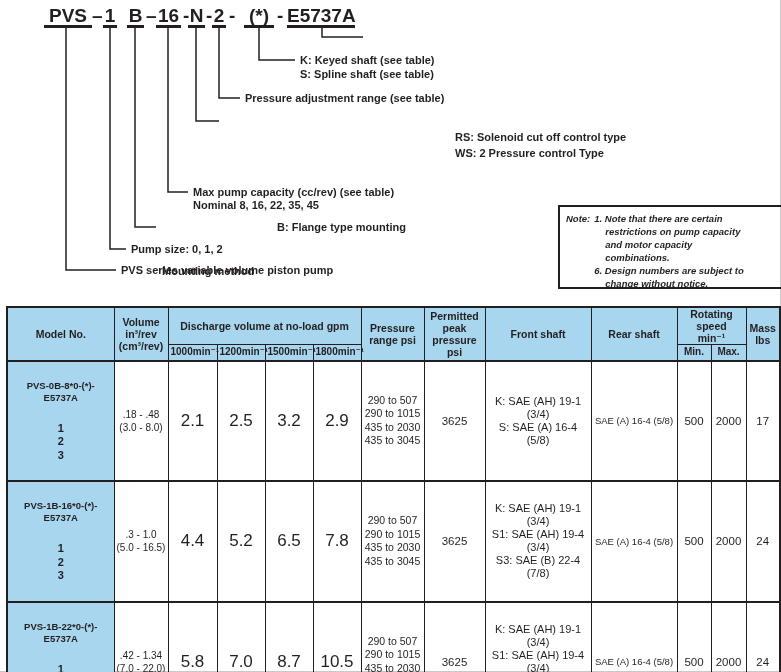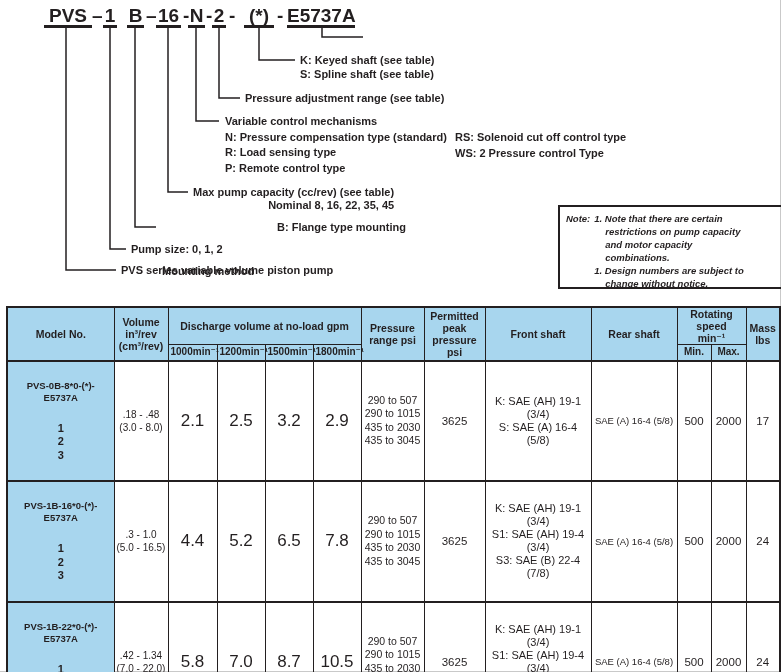--- a/index.html
+++ b/index.html
@@ -36,21 +36,21 @@
 
   .callout {
     position:absolute; font-size:11px; font-weight:bold;
     line-height:14px; white-space:pre-line;
   }
   .c-design      { left:368px; top:30px; }
   .c-shaft       { left:300px; top:53px; }
   .c-padj        { left:245px; top:91px; }
   .c-vcm         { left:225px; top:114px; line-height:15.5px; }
   .c-vcm-right   { left:455px; top:130px; line-height:15.5px; }
-  .c-max         { left:193px; top:186px; line-height:13px;text-align:right; }
+  .c-max         { left:193px; top:186px; line-height:13px; }
   .c-mount-label { left:162px; top:220px;margin-top:44px; }
   .c-mount-value { left:277px; top:220px; }
   .c-psize       { left:131px; top:242px; }
   .c-series      { left:121px; top:263px; }
 
   .note-box {
     position:absolute; left:558px; top:205px; width:232px; height:84px;
     border:2px solid #231f20; padding:5px 4px 4px 6px;
     display:flex; gap:4px;
     font-size:9.5px; font-weight:bold; line-height:13px;font-style:italic;
@@ -115,38 +115,34 @@
     <div class="sep s3">-</div>
     <div class="token t5">2</div>
     <div class="sep s4">-</div>
     <div class="token t6">(*)</div>
     <div class="sep s5">-</div>
     <div class="token t7">E5737A</div>
 
     <div class="callout c-shaft">K: Keyed shaft (see table)
 S: Spline shaft (see table)</div>
     <div class="callout c-padj">Pressure adjustment range (see table)</div>
-    <div class="callout c-vcm">Variable control mechanisms
-N: Pressure compensation type (standard)
-R: Load sensing type
-P: Remote control type</div>
     <div class="callout c-vcm-right">RS: Solenoid cut off control type
 WS: 2 Pressure control Type</div>
     <div class="callout c-max">Max pump capacity (cc/rev) (see table)
 Nominal 8, 16, 22, 35, 45</div>
     <div class="callout c-mount-label">Mounting method</div>
     <div class="callout c-mount-value">B: Flange type mounting</div>
     <div class="callout c-psize">Pump size: 0, 1, 2</div>
     <div class="callout c-series">PVS series variable volume piston pump</div>
 
     <div class="note-box">
       <span class="note-label">Note:</span>
       <div class="note-items">
         <div class="note-item">1. Note that there are certain restrictions on pump capacity and motor capacity combinations.</div>
-        <div class="note-item">1. Design numbers are subject to change without notice.</div>
+        <div class="note-item">6. Design numbers are subject to change without notice.</div>
       </div>
     </div>
   </div>
 
   <table class="spec-table">
     <colgroup>
       <col style="width:107px">
         <col style="width:54px">
       <col style="width:49px">
         <col style="width:48px">

